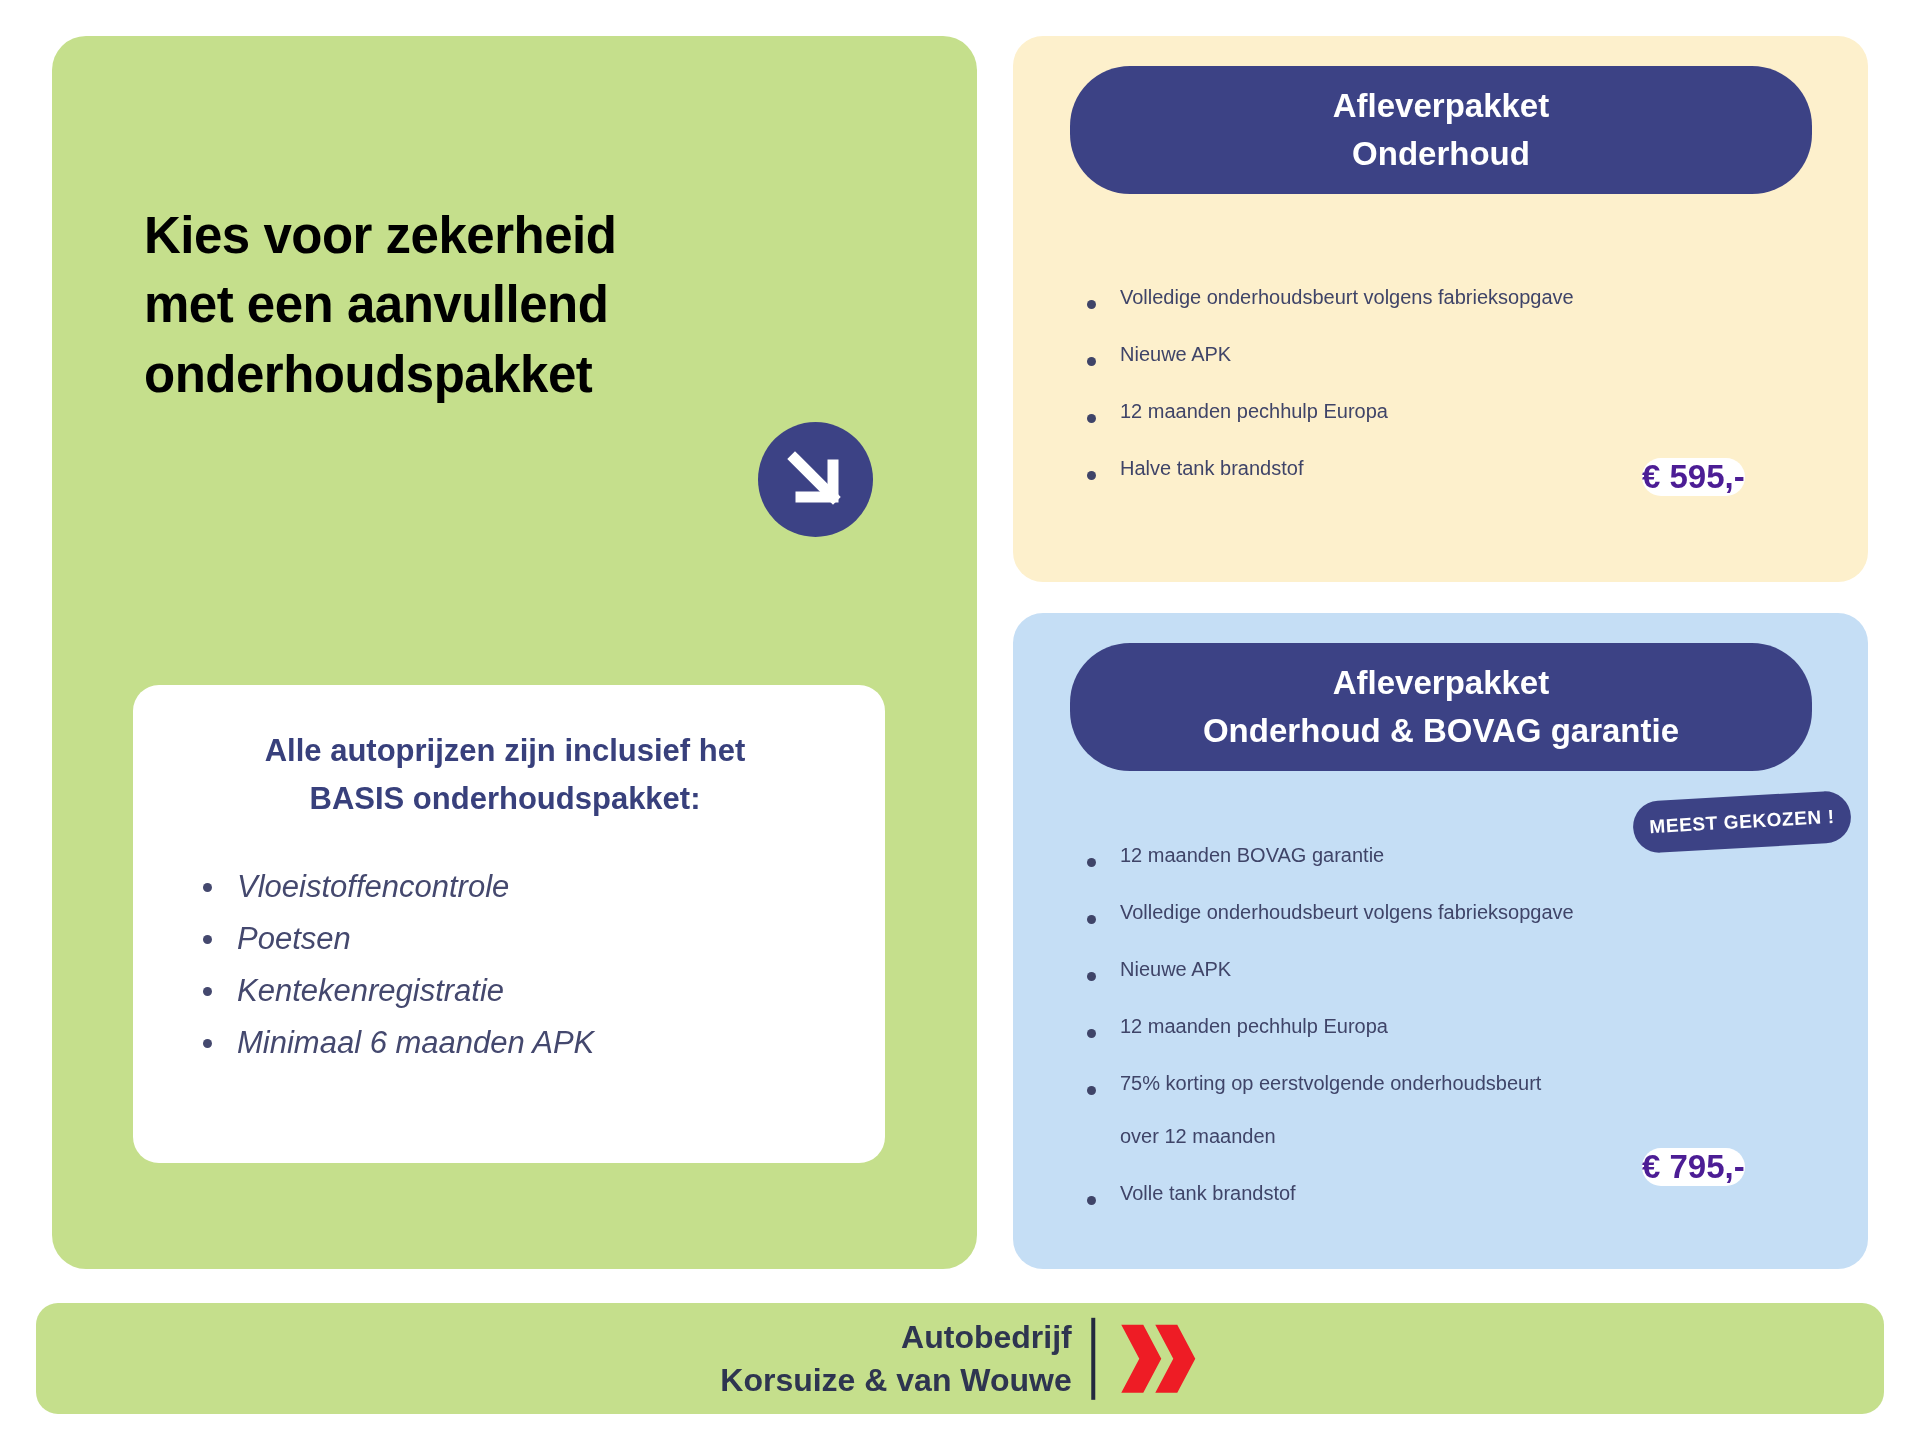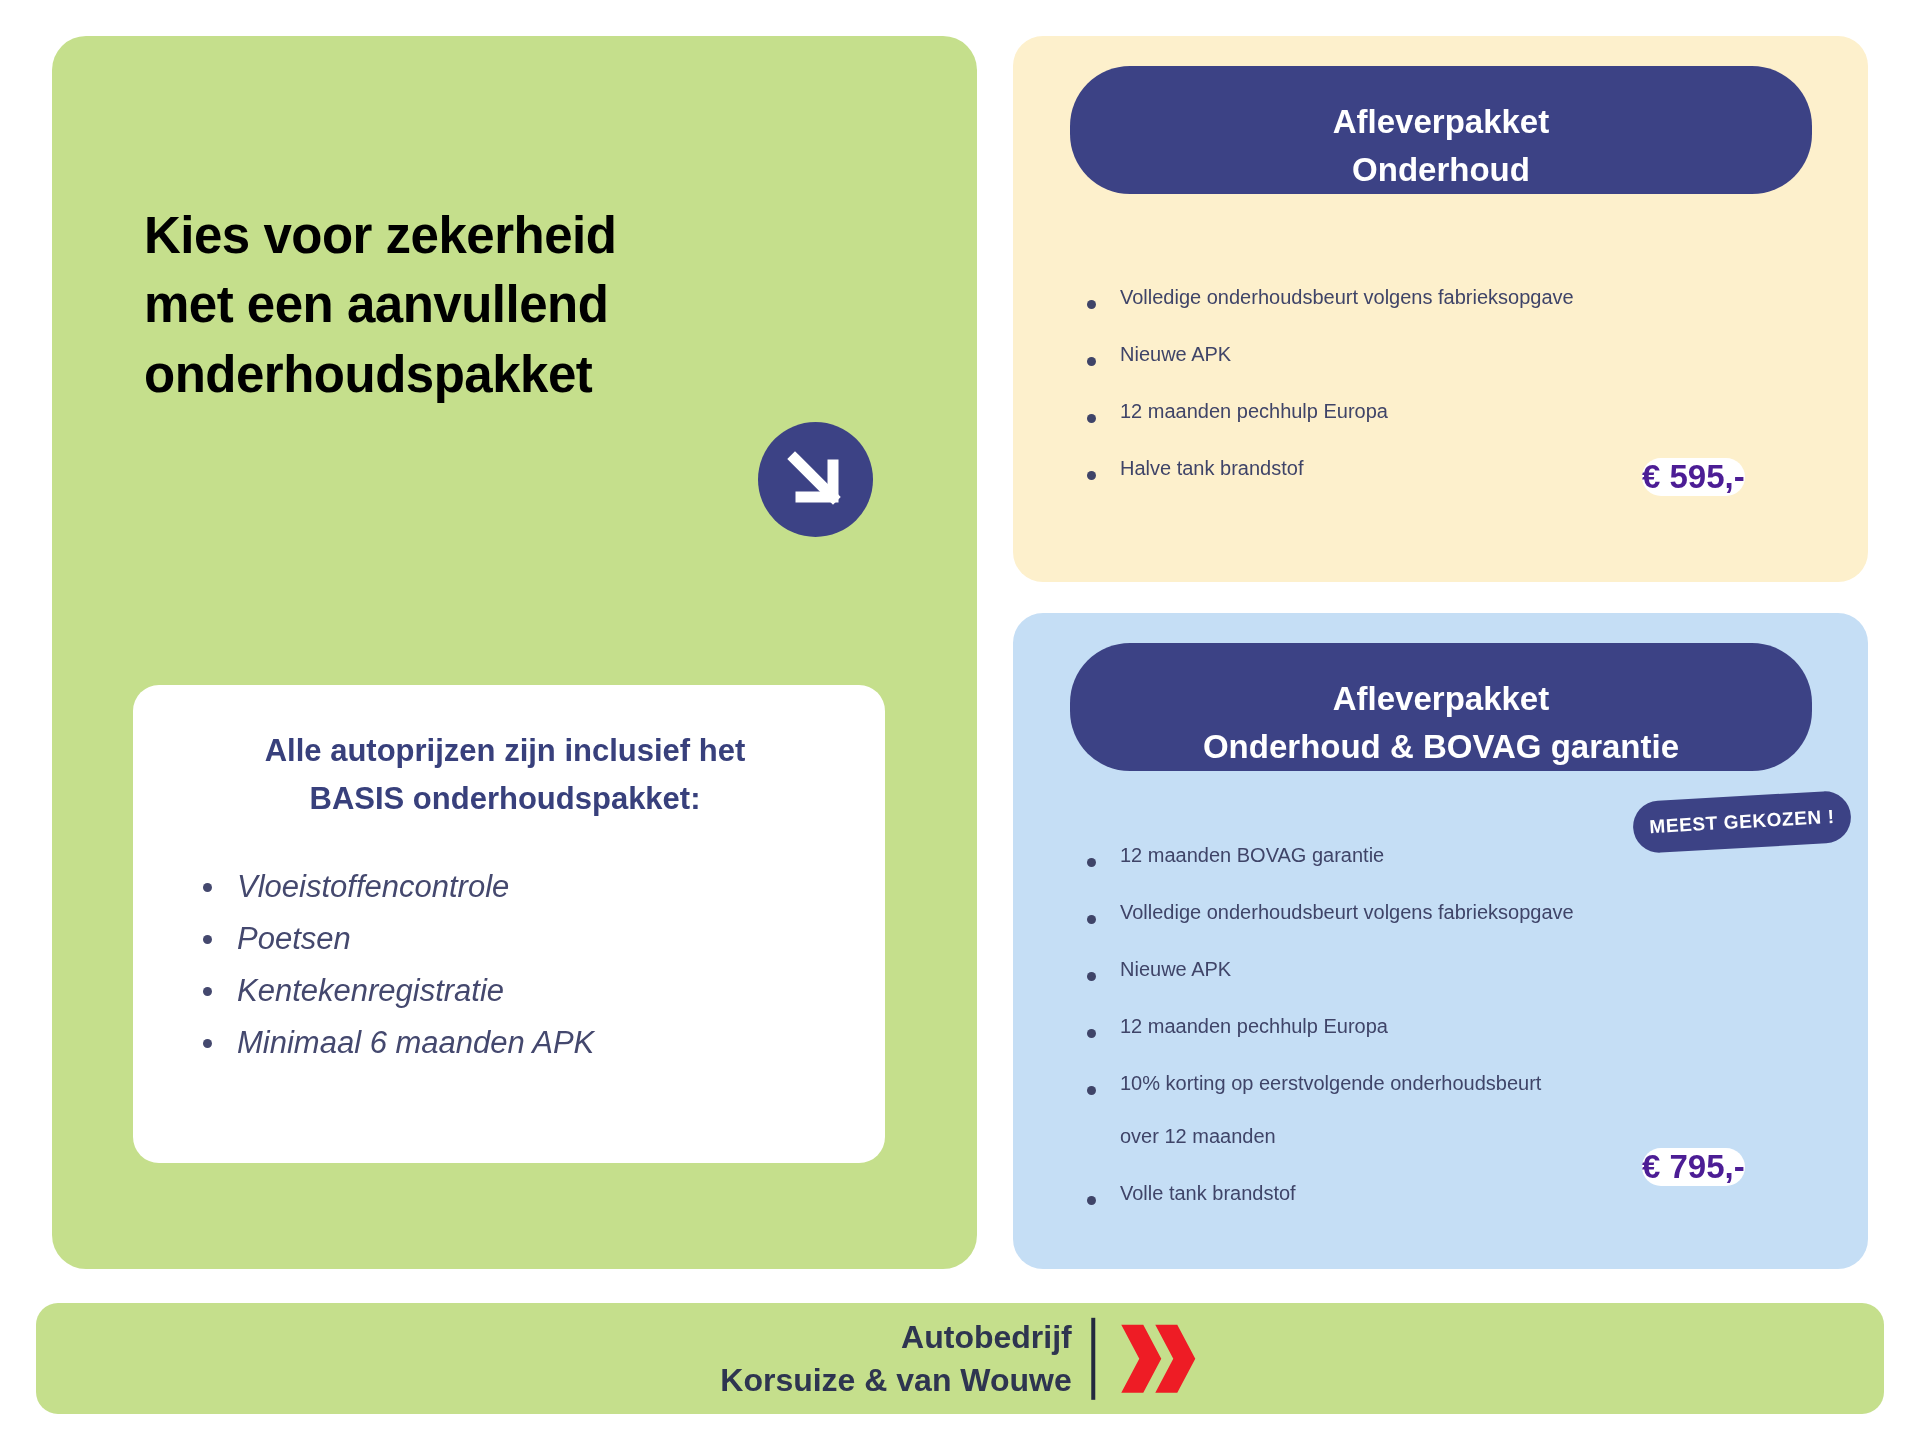--- a/index.html
+++ b/index.html
@@ -130,21 +130,21 @@
 
   .pkg-header {
     position: absolute;
     background: #3c4285;
     color: #ffffff;
     font-weight: bold;
     text-align: center;
     border-radius: 60px;
     display: flex;
     flex-direction: column;
-    justify-content: flex-end;
+    justify-content: center;
     align-items: center;
   }
   .yellow .pkg-header {
     left: 57px;
     top: 30px;
     width: 742px;
     height: 128px;
     font-size: 33px;
     line-height: 1.45;
   }
@@ -313,21 +313,21 @@
       <span class="line">Afleverpakket</span>
       <span class="line">Onderhoud &amp; BOVAG garantie</span>
     </div>
   </div>
   <ul class="pkg-list" style="left:1075px; top:840px; width:790px;">
     <li>12 maanden BOVAG garantie</li>
     <li>Volledige onderhoudsbeurt volgens fabrieksopgave</li>
     <li>Nieuwe APK</li>
     <li>12 maanden pechhulp Europa</li>
     <li>
-      <span>10% korting op eerstvolgende onderhoudsbeurt</span>
+      <span>75% korting op eerstvolgende onderhoudsbeurt</span>
       <span class="sub">over 12 maanden</span>
     </li>
     <li>Volle tank brandstof</li>
   </ul>
   <div class="choice-badge">MEEST GEKOZEN !</div>
   <div class="price-pill" style="left:1642px; top:1148px;">€ 795,-</div>
 
   <div class="footer-bar">
     <div class="footer-logo">
       <div class="footer-names">

